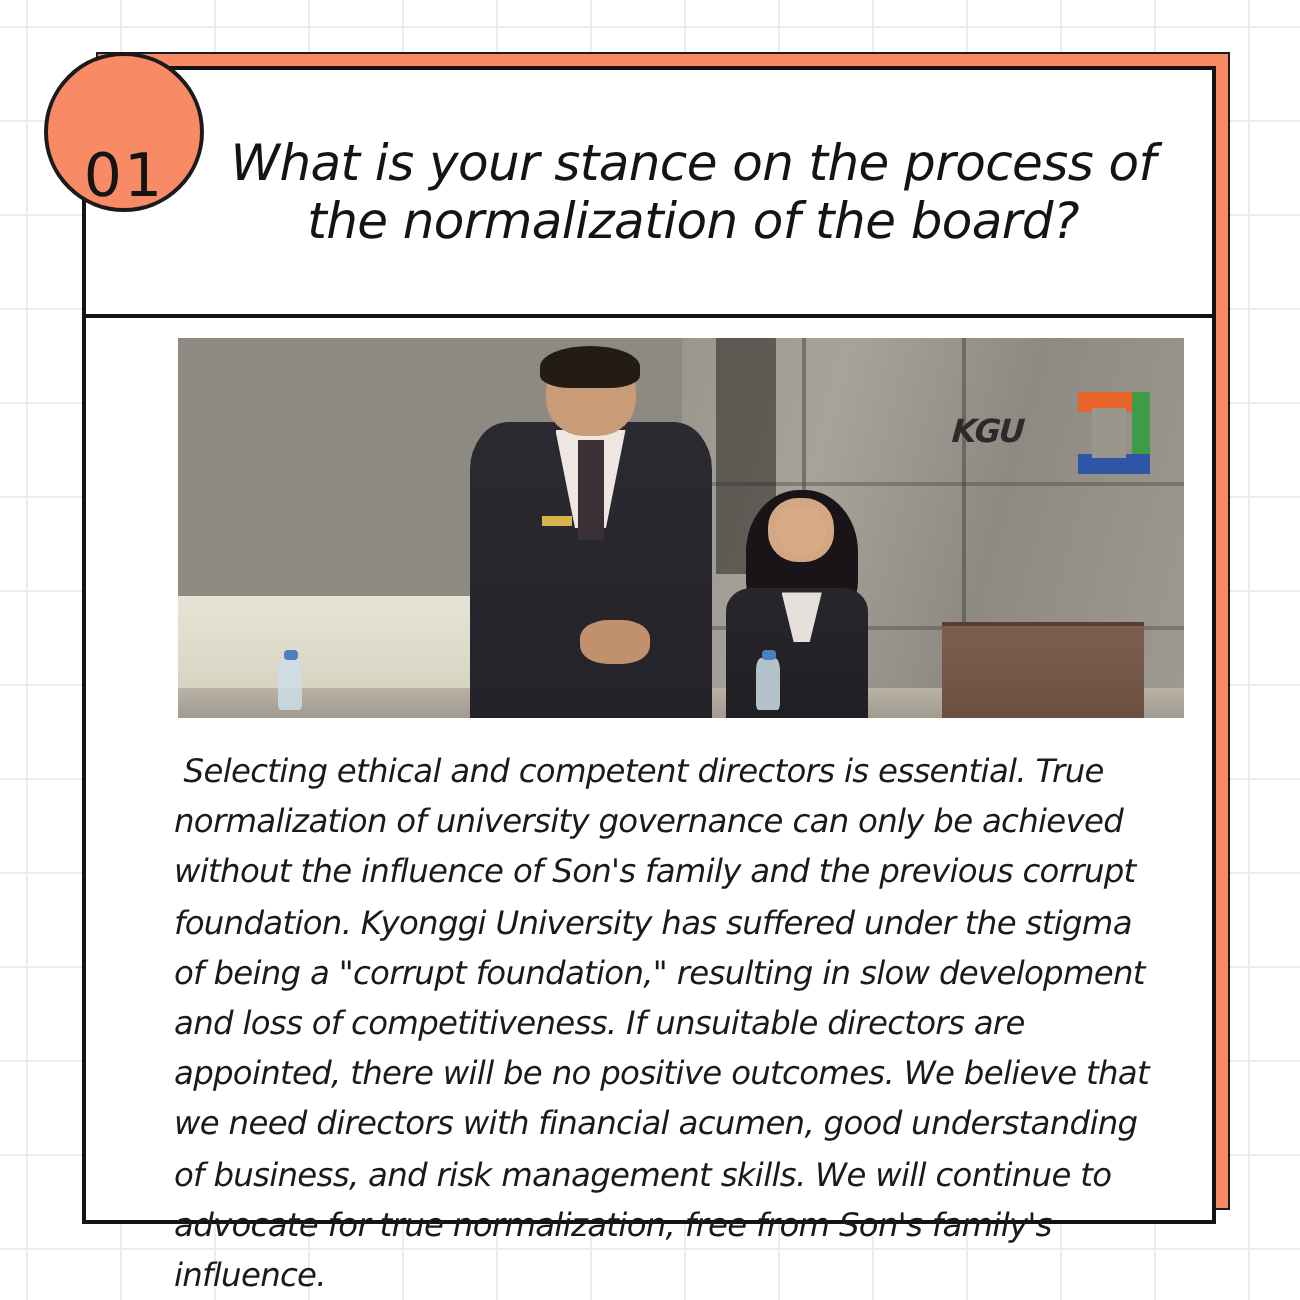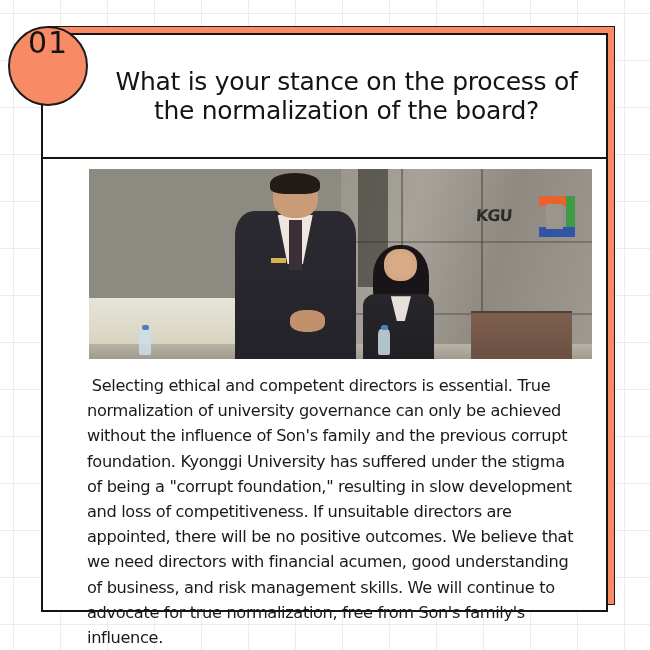--- a/index.html
+++ b/index.html
@@ -42,36 +42,37 @@
     position: absolute;
     left: 41px;
     top: 33px;
     width: 567px;
     height: 579px;
     background: #ffffff;
     border: 2px solid #141414;
     box-sizing: border-box;
     display: flex;
     flex-direction: column;
+    font-style: italic;
   }
 
   
   #badge {
     position: absolute;
-    left: 8px;
+    left: 22px;
     top: 26px;
     width: 80px;
     height: 80px;
     border-radius: 50%;
     background: #f98a66;
     border: 2px solid #1b1b1b;
     box-sizing: border-box;
     z-index: 5;
     display: flex;
-    align-items: flex-start;
+    align-items: flex-end;
     justify-content: center;
   }
   #badge-label {
     font-family: "DejaVu Sans", sans-serif;
     font-size: 30px;
     font-weight: 400;
     color: #141414;
     letter-spacing: 1px;
     line-height: 1;
   }

